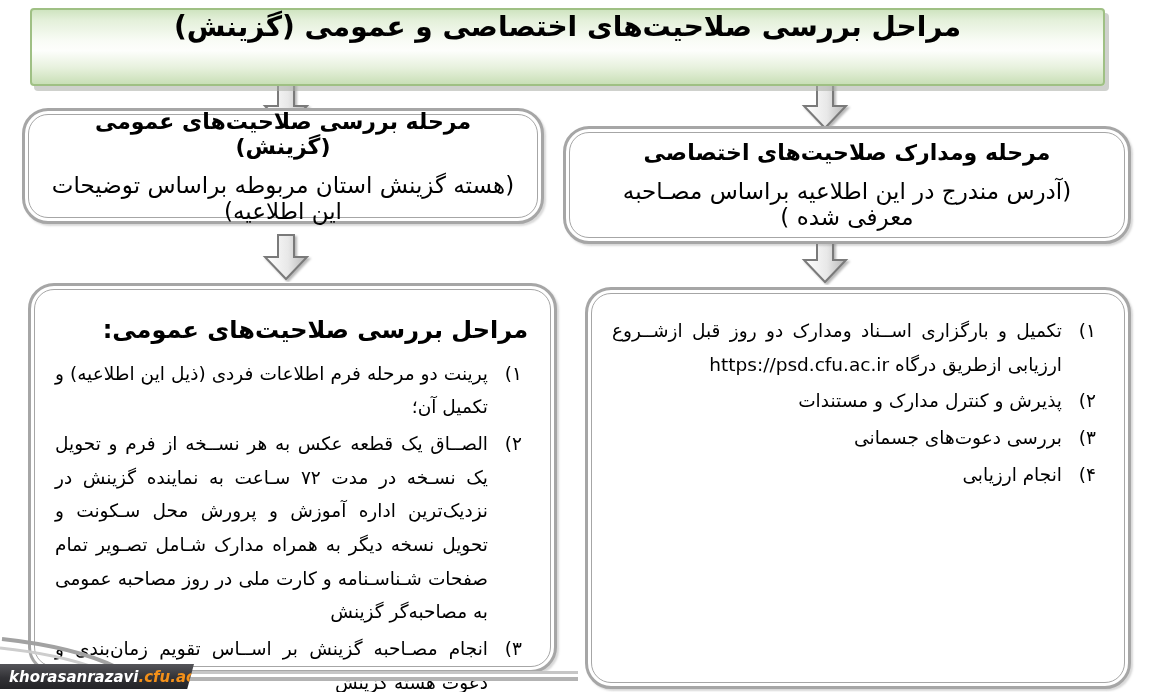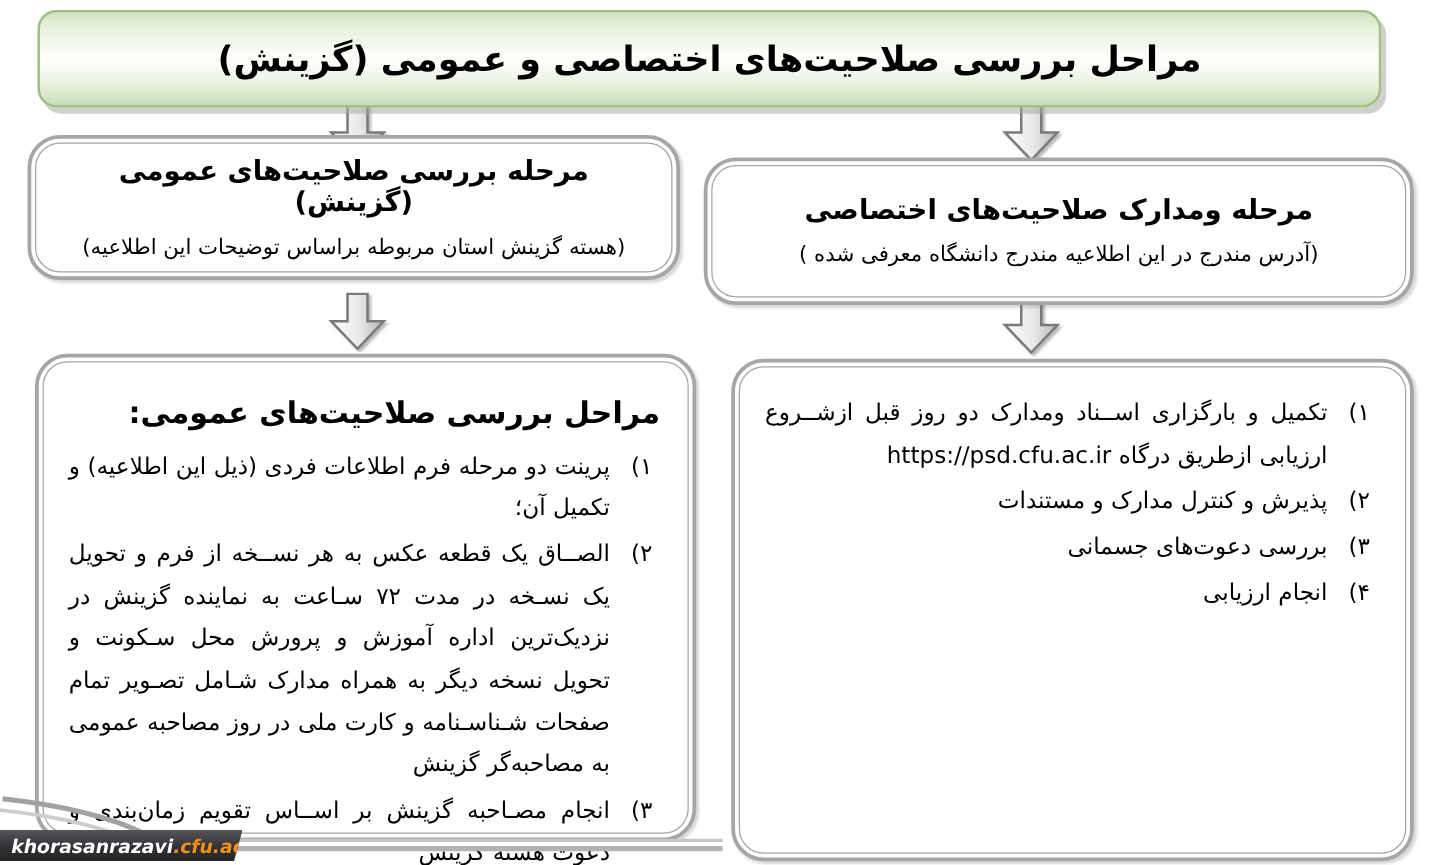--- a/index.html
+++ b/index.html
@@ -3,40 +3,40 @@
 <meta charset="utf-8">
 <style>
   html,body{margin:0;padding:0;background:#ffffff;}
   .page{
     position:relative;width:1156px;height:692px;overflow:hidden;background:#ffffff;
     font-family:"DejaVu Sans",sans-serif;color:#000;
   }
   
   .banner{
     position:absolute;left:30px;top:8px;width:1071px;height:74px;
-    border:2px solid #9fc084;border-radius:15px;
+    border:2px solid #9fc084;border-radius:4px;
     background:linear-gradient(180deg,#cfe4c0 0%,#e4f0da 14%,#f9fcf6 42%,#fdfefc 55%,#e7f1dd 78%,#c9dfb7 100%);
     box-shadow:4px 5px 0 rgba(168,172,164,0.55);
-    display:flex;align-items:center;justify-content:center;z-index:2;
+    display:flex;align-items:flex-start;justify-content:center;z-index:2;
   }
   .banner-title{font-size:28px;font-weight:700;letter-spacing:0;direction:rtl;}
   
   .arrow{position:absolute;z-index:1;}
   
   .dbox{
     position:absolute;border:3px solid #a6a6a6;border-radius:26px;background:#fff;
     box-shadow:2px 2px 2px rgba(125,125,125,0.30);z-index:3;
   }
   .dbox .inner{
     position:absolute;inset:3px;border:1px solid #a6a6a6;border-radius:20px;background:#fff;
   }
   
   .stage-inner{display:flex;flex-direction:column;align-items:center;justify-content:center;gap:13px;direction:rtl;text-align:center;padding:0 18px;}
   .stage-title{font-size:22px;font-weight:700;}
-  .stage-sub{font-size:17px;}
+  .stage-sub{font-size:23px;}
   
   .steps-inner{direction:rtl;text-align:right;padding:20px 22px 10px 20px;box-sizing:border-box;}
   .steps-title{font-size:24px;font-weight:700;line-height:1.7;margin-bottom:6px;}
   .step{display:flex;direction:rtl;font-size:18.5px;line-height:1.82;margin-bottom:3px;}
   .step .num{flex:0 0 40px;padding-right:6px;box-sizing:border-box;}
   .step .txt{flex:1;text-align:justify;}
   
   .wm-lines{
     position:absolute;left:186px;top:671px;width:392px;height:10px;z-index:4;
     background:linear-gradient(180deg,#c6c6c6 0 30%,#ffffff 30% 55%,#b3b3b3 55% 100%);
@@ -105,21 +105,21 @@
   <div class="dbox" style="left:22px;top:108px;width:516px;height:110px">
     <div class="inner stage-inner">
       <div class="stage-title">مرحله بررسی صلاحیت‌های عمومی (گزینش)</div>
       <div class="stage-sub">(هسته گزینش استان مربوطه براساس توضیحات این اطلاعیه)</div>
     </div>
   </div>
 
   <div class="dbox" style="left:563px;top:126px;width:562px;height:112px">
     <div class="inner stage-inner">
       <div class="stage-title">مرحله ومدارک صلاحیت‌های اختصاصی</div>
-      <div class="stage-sub">(آدرس مندرج در این اطلاعیه مندرج دانشگاه معرفی شده )</div>
+      <div class="stage-sub">(آدرس مندرج در این اطلاعیه براساس مصـاحبه معرفی شده )</div>
     </div>
   </div>
 
   <div class="dbox" style="left:28px;top:283px;width:523px;height:384px">
     <div class="inner steps-inner">
       <div class="steps-title">مراحل بررسی صلاحیت‌های عمومی:</div>
       <div class="step">
         <div class="num">۱)</div>
         <div class="txt">پرینت دو مرحله فرم اطلاعات فردی (ذیل این اطلاعیه) و تکمیل آن؛</div>
       </div>

